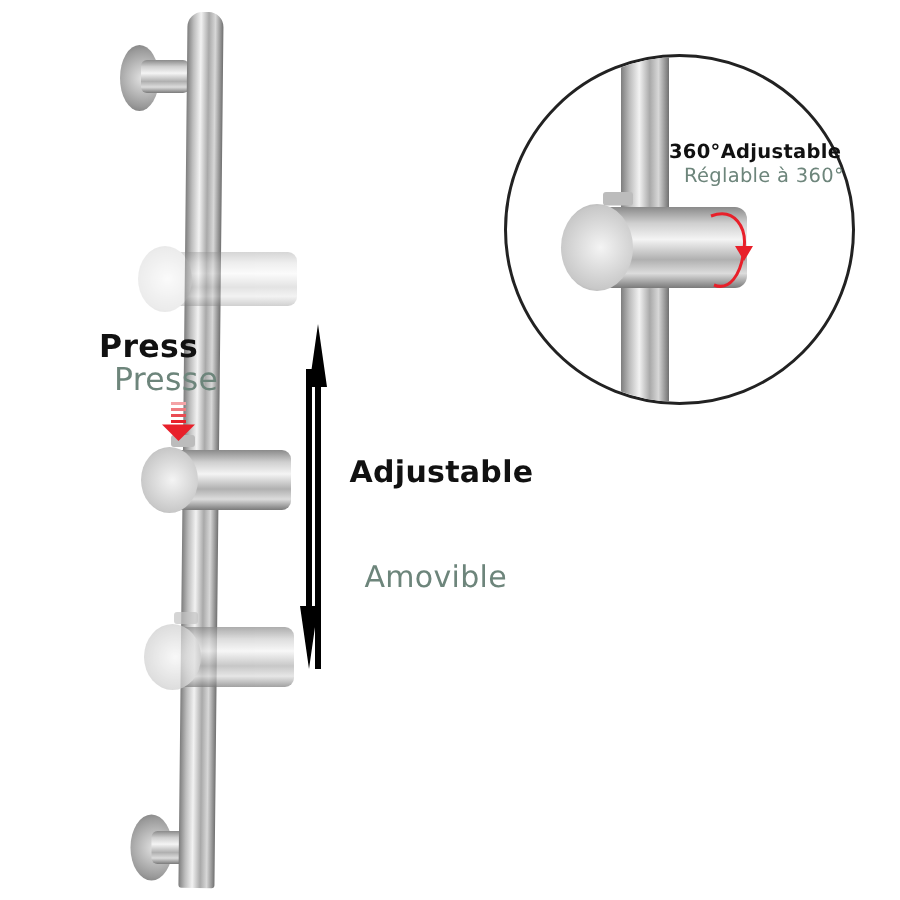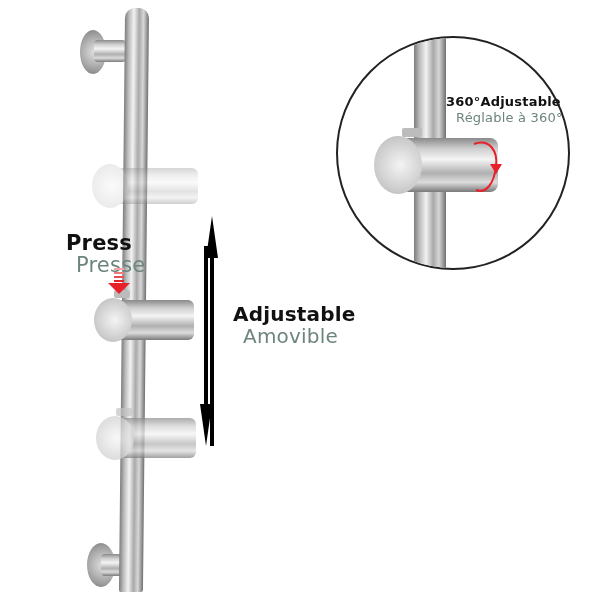--- a/index.html
+++ b/index.html
@@ -34,21 +34,21 @@
     <div class="abs" style="left:0;top:2px;width:38px;height:44px;border-radius:50%;background:radial-gradient(circle at 55% 50%,#f4f4f4,#c8c8c8 70%,#8a8a8a);"></div>
   </div>
 
   <div class="abs" style="left:96px;top:414px;width:102px;height:48px;opacity:0.7;">
     <div class="abs" style="left:20px;top:-6px;width:16px;height:8px;background:#c4c4c4;border-radius:2px;"></div>
     <div class="abs steel-h" style="left:20px;top:4px;width:80px;height:40px;border-radius:6px;"></div>
     <div class="abs" style="left:0;top:2px;width:38px;height:44px;border-radius:50%;background:radial-gradient(circle at 55% 50%,#f6f6f6,#d0d0d0 70%,#9a9a9a);"></div>
   </div>
 </div>
 
-<div class="abs" style="left:66px;top:232px;">
+<div class="abs" style="left:66px;top:220px;">
   <div class="lbl-en" style="font-size:21px;line-height:22px;">Press</div>
   <div class="lbl-fr" style="font-size:21px;line-height:22px;">Presse</div>
 </div>
 <div class="abs" style="left:108px;top:268px;width:22px;height:26px;">
   <svg width="22" height="26" viewBox="0 0 22 26">
     <rect x="6" y="0" width="10" height="2" fill="#f4a3a6"></rect>
     <rect x="6" y="4" width="10" height="2" fill="#ef7b80"></rect>
     <rect x="6" y="8" width="10" height="2" fill="#ea4c53"></rect>
     <rect x="6" y="12" width="10" height="2" fill="#e8202a"></rect>
     <polygon points="0,15 22,15 11,26" fill="#e8202a"></polygon>
@@ -64,21 +64,21 @@
         <stop offset="0.6" stop-color="#fff" stop-opacity="0"></stop>
         <stop offset="1" stop-color="#000"></stop>
       </linearGradient>
     </defs>
     <polygon points="13,0 19,42 15,42 15,230 11,230 11,42 7,42" fill="#000"></polygon>
     <polygon points="7,230 1,188 5,188 5,30 9,30 9,188 13,188" fill="#000"></polygon>
   </svg>
 </div>
 <div class="abs" style="left:233px;top:303px;">
   <div class="lbl-en" style="font-size:20px;line-height:22px;">Adjustable</div>
-  <div class="lbl-fr" style="font-size:20px;line-height:22px;">Amovible</div>
+  <div class="lbl-fr" style="font-size:20px;line-height:22px;margin-top:48px;">Amovible</div>
 </div>
 
 <div class="abs" style="left:336px;top:36px;width:230px;height:230px;border-radius:50%;border:2px solid #222;overflow:hidden;background:#fff;">
   <div class="abs steel" style="left:76px;top:0;width:32px;height:232px;"></div>
   <div class="abs" style="left:36px;top:96px;width:130px;height:62px;">
     <div class="abs" style="left:28px;top:-6px;width:20px;height:9px;background:#bcbcbc;border-radius:2px;"></div>
     <div class="abs steel-h" style="left:24px;top:4px;width:100px;height:54px;border-radius:8px;"></div>
     <div class="abs" style="left:0;top:2px;width:48px;height:58px;border-radius:50%;background:radial-gradient(circle at 55% 50%,#f4f4f4,#c8c8c8 70%,#8a8a8a);"></div>
   </div>
   <div class="abs" style="left:130px;top:100px;width:40px;height:58px;">

